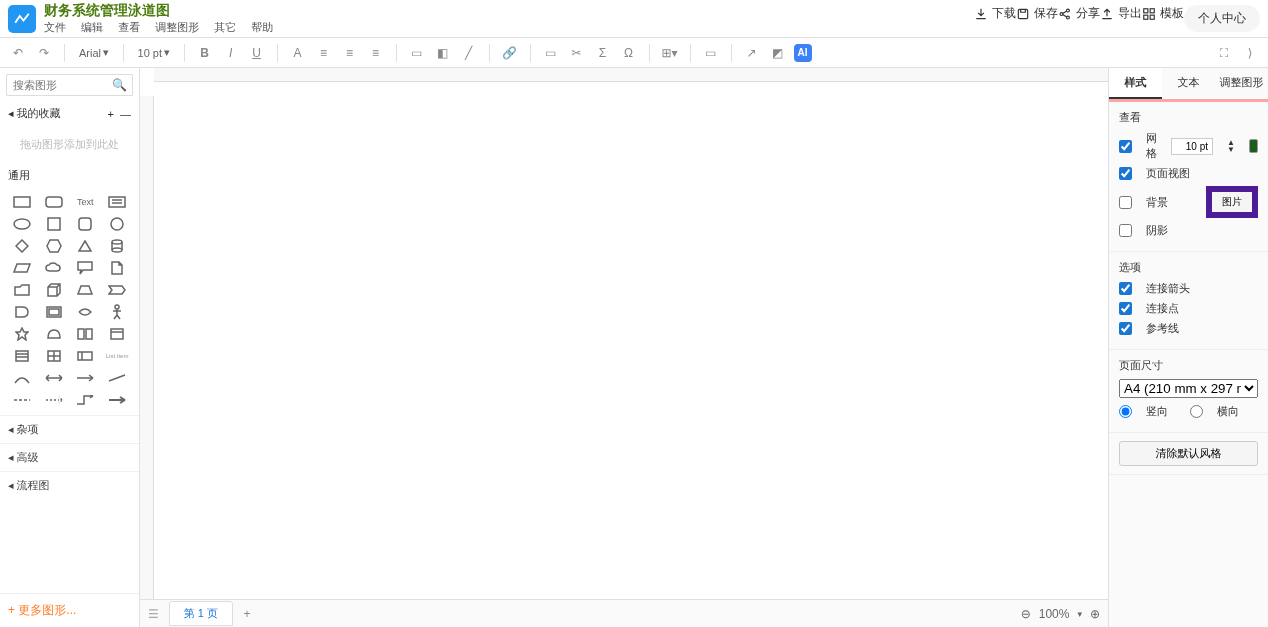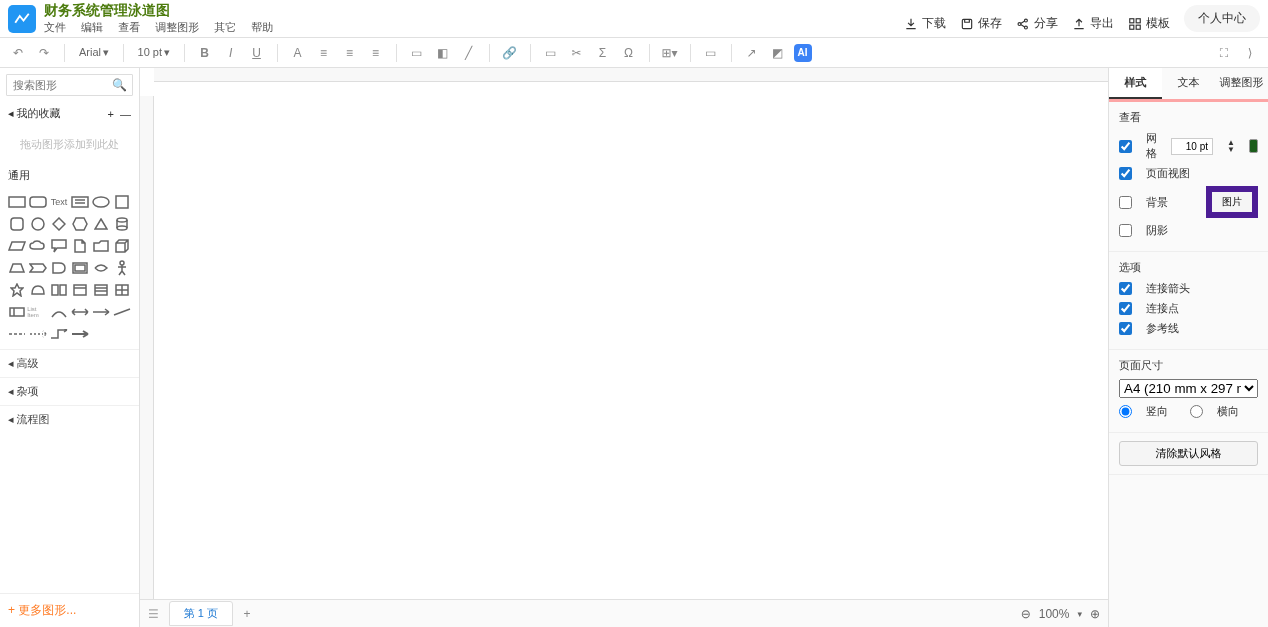--- a/index.html
+++ b/index.html
@@ -5,43 +5,43 @@
 * { box-sizing: border-box; margin: 0; padding: 0; }
 body { font-family: Arial, "Microsoft YaHei", sans-serif; font-size: 12px; color: #333; background: #fff; overflow: hidden; width: 1268px; height: 627px; }
 
 
 .header { height: 38px; display: flex; align-items: center; border-bottom: 1px solid #e0e0e0; padding: 0 8px; }
 .logo { width: 28px; height: 28px; background: #2196f3; border-radius: 5px; display: flex; align-items: center; justify-content: center; color: #fff; font-weight: bold; font-size: 16px; }
 .title-area { margin-left: 8px; }
 .doc-title { font-size: 14px; font-weight: bold; color: #4d7c0f; line-height: 16px; }
 .menu-bar { font-size: 11px; color: #555; margin-top: 2px; }
 .menu-bar span { margin-right: 12px; cursor: pointer; }
-.header-right { margin-left: auto; display: flex; align-items: flex-end; gap: 14px; }
+.header-right { margin-left: auto; display: flex; align-items: flex-start; gap: 0; }
 .hr-btn { display: flex; align-items: center; gap: 4px; font-size: 12px; color: #333; cursor: pointer; }
 .hr-icon { width: 14px; height: 14px; display: inline-block; }
 .user-btn { background: #f5f5f5; border-radius: 14px; padding: 5px 14px; font-size: 12px; }
 
 
 .toolbar { height: 30px; border-bottom: 1px solid #e0e0e0; display: flex; align-items: center; padding: 0 8px; gap: 6px; color: #888; }
 .tb-sep { width: 1px; height: 18px; background: #e0e0e0; margin: 0 4px; }
 .tb-btn { width: 20px; height: 20px; display: flex; align-items: center; justify-content: center; cursor: pointer; font-size: 12px; }
-.tb-sel { font-size: 11px; color: #666; padding: 2px 4px; display: flex; gap: 2px; }
+.tb-sel { font-size: 11px; color: #666; padding: 2px 4px; display: flex; align-items: center; gap: 2px; }
 .tb-ai { width: 18px; height: 18px; background: #3b82f6; border-radius: 4px; color: #fff; font-size: 10px; display: flex; align-items: center; justify-content: center; font-weight: bold; }
 
 
 .main { display: flex; height: calc(627px - 68px); }
 
 
 .left-panel { width: 140px; border-right: 1px solid #e0e0e0; display: flex; flex-direction: column; background: #fff; }
 .search-box { margin: 6px; position: relative; }
 .search-box input { width: 100%; padding: 4px 20px 4px 6px; border: 1px solid #ddd; border-radius: 1px; font-size: 11px; }
 .search-box .sicon { position: absolute; right: 6px; top: 4px; color: #999; }
 .side-section-header { padding: 4px 8px; font-size: 11px; color: #333; display: flex; justify-content: space-between; align-items: center; cursor: pointer; }
 .side-placeholder { color: #bbb; text-align: center; padding: 12px 0; font-size: 11px; }
-.shape-grid { display: grid; grid-template-columns: repeat(6, 1fr); gap: 0; padding: 4px 6px; }
+.shape-grid { display: grid; grid-template-columns: repeat(4, 1fr); gap: 0; padding: 4px 6px; }
 .shape-cell { height: 22px; display: flex; align-items: center; justify-content: center; cursor: move; }
 .shape-cell svg { stroke: #666; fill: none; stroke-width: 1.5; }
 .side-section-title { padding: 6px 8px; font-size: 11px; color: #444; border-top: 1px solid #f0f0f0; cursor: pointer; }
 .more-btn { color: #ff7e29; padding: 8px; font-size: 12px; cursor: pointer; border-top: 1px solid #eee; margin-top: auto; }
 
 
 .canvas-wrap { flex: 1; position: relative; background: #fff; display: flex; flex-direction: column; }
 .canvas { flex: 1; position: relative; overflow: hidden; 
   background-image: linear-gradient(#e8e8e8 1px, transparent 1px), linear-gradient(90deg, #e8e8e8 1px, transparent 1px),
                     linear-gradient(#f0f0f0 1px, transparent 1px), linear-gradient(90deg, #f0f0f0 1px, transparent 1px);
@@ -398,22 +398,22 @@
           <svg width="18" height="10">
             <path d="M1 9 L8 9 L8 1 L17 1 M17 1 L14 -1 M17 1 L14 3"></path>
           </svg>
         </div>
       <div class="shape-cell">
           <svg width="18" height="8">
             <path d="M1 4 L17 4 M17 4 L12 1 M17 4 L12 7" stroke-width="2"></path>
           </svg>
         </div>
     </div>
+    <div class="side-section-title">◂ <span>杂项</span></div>
     <div class="side-section-title">◂ <span>高级</span></div>
-    <div class="side-section-title">◂ <span>杂项</span></div>
     <div class="side-section-title">◂ <span>流程图</span></div>
     <div class="more-btn">+ 更多图形...</div>
   </div>
 
   <div class="canvas-wrap">
     <div class="ruler-h"></div>
     <div style="flex:1;position:relative">
       <div class="ruler-v"></div>
       <div class="canvas" style="margin-left:14px">
 

